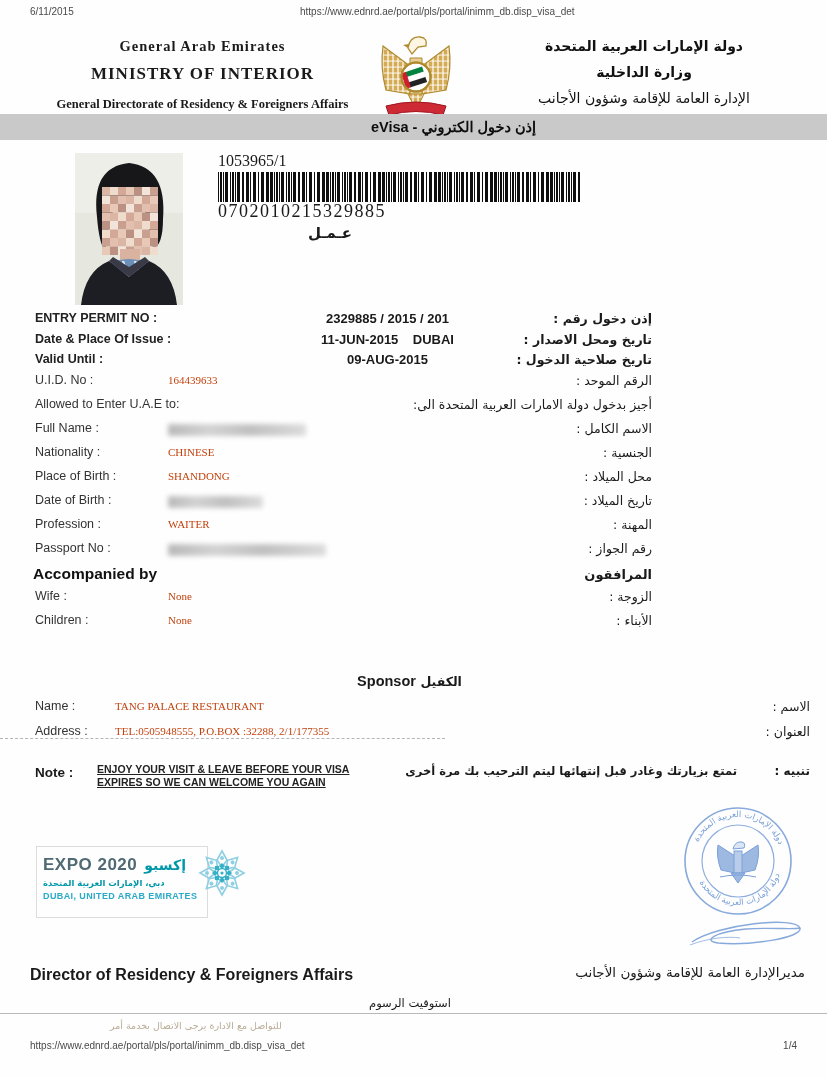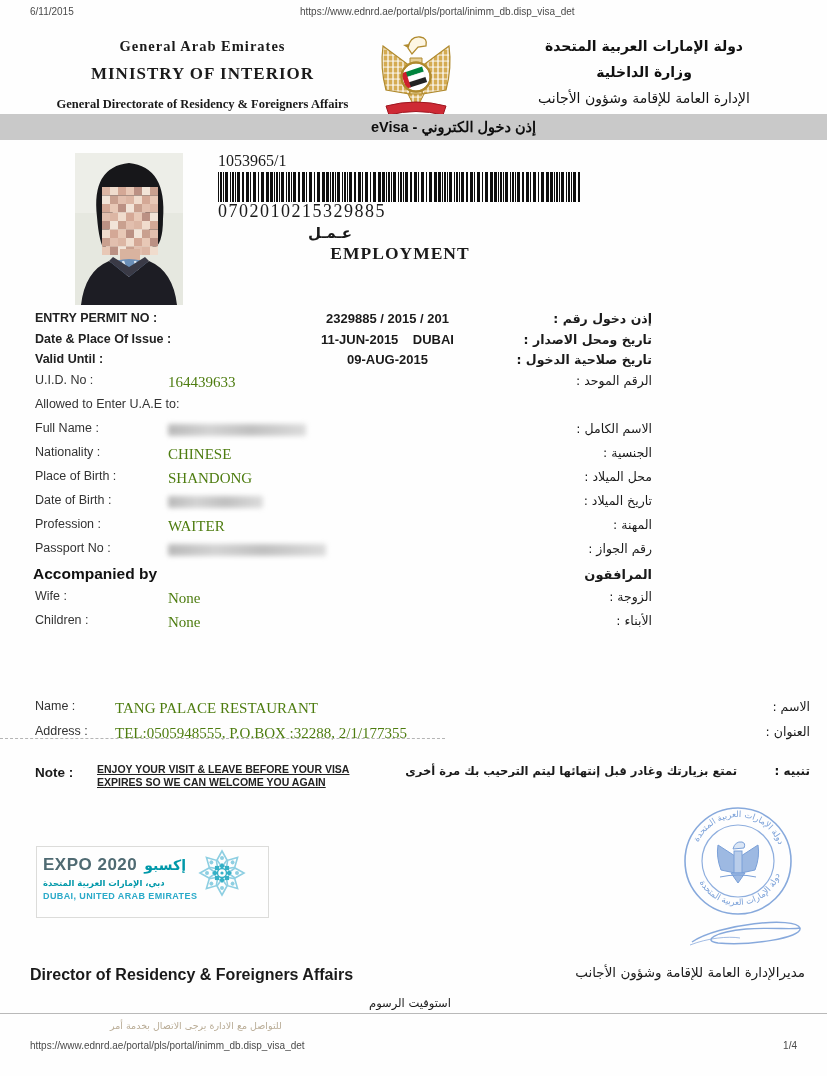--- a/index.html
+++ b/index.html
@@ -28,21 +28,21 @@
   .vtype-ar{left:308px;top:224px;width:200px;text-align:left;font-weight:bold;font-size:15px;}
   .vtype-en{left:270px;top:243px;width:260px;text-align:center;font-family:"Liberation Serif",serif;
             font-weight:bold;font-size:17.5px;letter-spacing:1px;}
   
   .fields{left:0;top:311px;width:669px;}
   .frow{position:relative;height:24px;}
   .frow.tight{height:20.5px;}
   .frow .en{position:absolute;left:35px;top:0;font-size:12.5px;font-weight:bold;color:#222;}
   .frow .en.reg{font-weight:normal;color:#333;}
   .frow .val-bold{position:absolute;left:295px;top:0;width:185px;text-align:center;font-weight:bold;font-size:13px;}
-  .frow .val-serif{position:absolute;left:168px;top:1px;font-family:"Liberation Serif",serif;font-size:15px;color:#4d7c0f;}
+  .frow .val-serif{position:absolute;left:168px;top:1px;font-family:"Liberation Serif",serif;font-size:11px;color:#c2410c;}
   .frow .val-redact{position:absolute;left:168px;top:3px;height:12px;border-radius:2px;
         background:linear-gradient(90deg,#b9b9b9,#d3d3d3 30%,#c0c0c0 60%,#dcdcdc);filter:blur(2.5px);}
   .frow .arl{position:absolute;right:17px;top:0;font-size:12.5px;white-space:nowrap;}
   .frow .arl.b{font-weight:bold;}
   .sec-head{position:relative;height:24px;}
   .sec-head .en{position:absolute;left:33px;font-size:15.5px;font-weight:bold;color:#111;}
   .sec-head .arl{position:absolute;right:17px;top:2px;font-size:13px;font-weight:bold;}
   
   .sponsor-head{left:0;top:672px;width:827px;text-align:center;}
   .sponsor-head .en{font-weight:bold;font-size:14.5px;}
@@ -51,21 +51,21 @@
   .sponsor-rows .frow{height:24.5px;}
   .sponsor-rows .en{font-weight:normal;color:#222;font-size:12.5px;}
   .sponsor-rows .val-serif{left:115px;}
   
   .dashline{left:0;top:738px;width:445px;border-top:1.5px dashed #b5b5b5;}
   .note-label{left:35px;top:765px;font-size:13.5px;font-weight:bold;}
   .note-en{left:97px;top:763px;width:330px;font-size:10.5px;font-weight:bold;color:#222;line-height:13px;text-decoration:underline;}
   .note-ar-text{right:90px;top:764px;font-size:11.5px;font-weight:bold;}
   .note-ar-label{right:17px;top:764px;font-size:12px;font-weight:bold;}
   
-  .expo{left:36px;top:846px;width:233px;height:72px;border:1px solid #dcdcda;padding:4px 6px;box-sizing:border-box;}
+  .expo{left:36px;top:846px;width:172px;height:72px;border:1px solid #dcdcda;padding:4px 6px;box-sizing:border-box;}
   .expo .row1{display:flex;align-items:baseline;gap:7px;margin-top:4px;}
   .expo .e2020{font-size:17px;font-weight:bold;letter-spacing:.5px;}
   .expo .eksbo{font-size:14px;font-weight:bold;}
   .expo .l2{font-size:8.5px;margin-top:3px;font-weight:bold;}
   .expo .l3{font-size:9px;margin-top:3px;font-weight:bold;letter-spacing:.4px;}
   .rosette{left:196px;top:843px;}
   
   .stamp{left:680px;top:803px;}
   .signature{left:688px;top:912px;}
   
@@ -313,21 +313,20 @@
         <rect x="341" y="0" width="1" height="30" fill="#0e0e0e"></rect>
         <rect x="343" y="0" width="3" height="30" fill="#0e0e0e"></rect>
         <rect x="348" y="0" width="1" height="30" fill="#0e0e0e"></rect>
         <rect x="350" y="0" width="2" height="30" fill="#0e0e0e"></rect>
         <rect x="353" y="0" width="1" height="30" fill="#0e0e0e"></rect>
         <rect x="355" y="0" width="3" height="30" fill="#0e0e0e"></rect>
         <rect x="360" y="0" width="2" height="30" fill="#0e0e0e"></rect>
       </svg></div>
   <div class="abs bcnum">0702010215329885</div>
   <div class="abs vtype-ar ar">عـمـل</div>
-  <div class="abs vtype-en">EMPLOYMENT</div>
 
   <div class="abs fields" id="fields">
       <div class="frow tight">
         <span class="en">ENTRY PERMIT NO :</span>
         <span class="val-bold">2329885 / 2015 / 201</span>
         <span class="arl ar b">إذن دخول رقم :</span>
       </div>
       <div class="frow tight">
         <span class="en">Date &amp; Place Of Issue :</span>
         <span class="val-bold">11-JUN-2015&nbsp;&nbsp;&nbsp;&nbsp;DUBAI</span>
@@ -338,20 +337,21 @@
         <span class="val-bold">09-AUG-2015</span>
         <span class="arl ar b">تاريخ صلاحية الدخول :</span>
       </div>
       <div class="frow">
         <span class="en reg">U.I.D. No :</span>
         <span class="val-serif">164439633</span>
         <span class="arl ar">الرقم الموحد :</span>
       </div>
       <div class="frow">
         <span class="en reg">Allowed to Enter U.A.E to:</span>
+        <span class="arl ar">أجيز بدخول دولة الامارات العربية المتحدة الى:</span>
       </div>
       <div class="frow">
         <span class="en reg">Full Name :</span>
         <span class="val-redact" style="width: 138px;"></span>
         <span class="arl ar">الاسم الكامل :</span>
       </div>
       <div class="frow">
         <span class="en reg">Nationality :</span>
         <span class="val-serif">CHINESE</span>
         <span class="arl ar">الجنسية :</span>
@@ -385,20 +385,24 @@
         <span class="val-serif">None</span>
         <span class="arl ar">الزوجة :</span>
       </div>
       <div class="frow">
         <span class="en reg">Children :</span>
         <span class="val-serif">None</span>
         <span class="arl ar">الأبناء :</span>
       </div>
     </div>
 
+  <div class="abs sponsor-head">
+    <span class="en">Sponsor</span>
+    <span class="arx ar" style="margin-right:8px">الكفيل</span>
+  </div>
   <div class="abs sponsor-rows" id="sponsor-rows">
       <div class="frow">
         <span class="en reg">Name :</span>
         <span class="val-serif">TANG PALACE RESTAURANT</span>
         <span class="arl ar">الاسم :</span>
       </div>
       <div class="frow">
         <span class="en reg">Address :</span>
         <span class="val-serif">TEL:0505948555, P.O.BOX :32288, 2/1/177355</span>
         <span class="arl ar">العنوان :</span>

